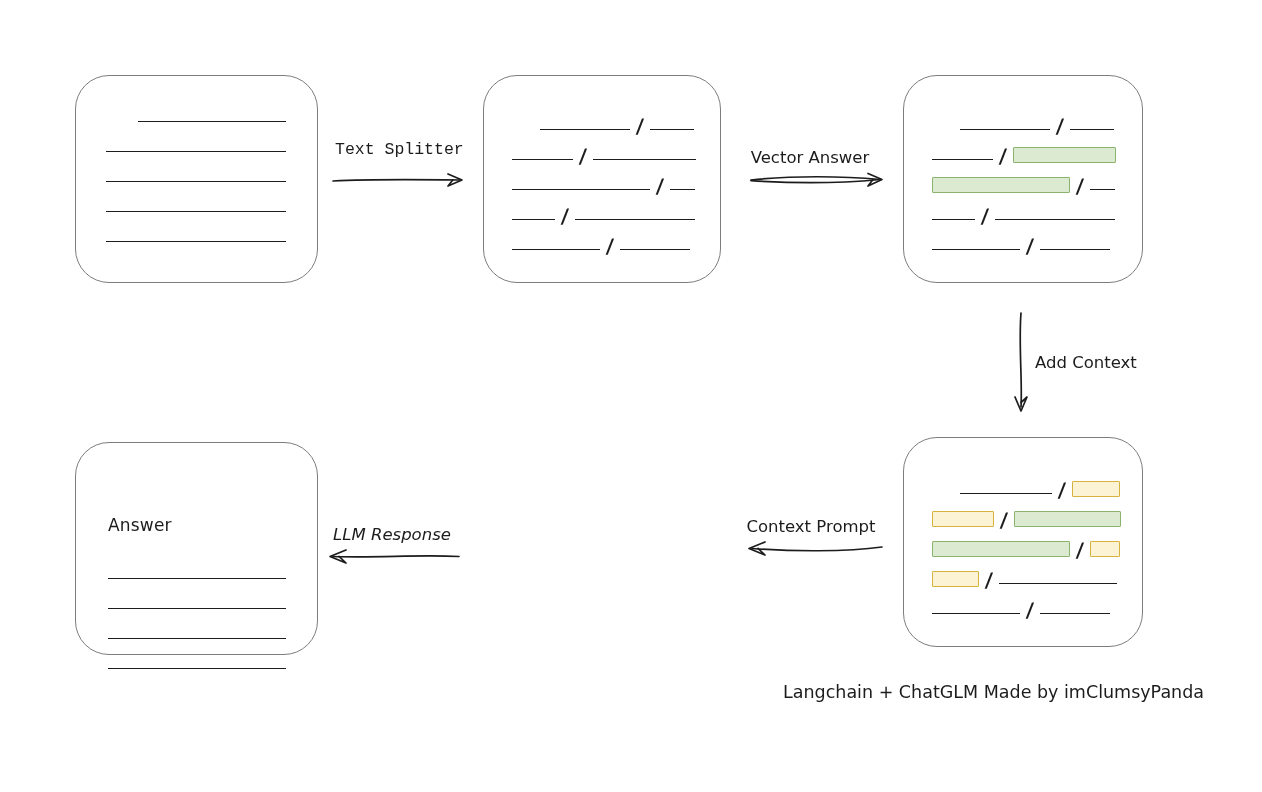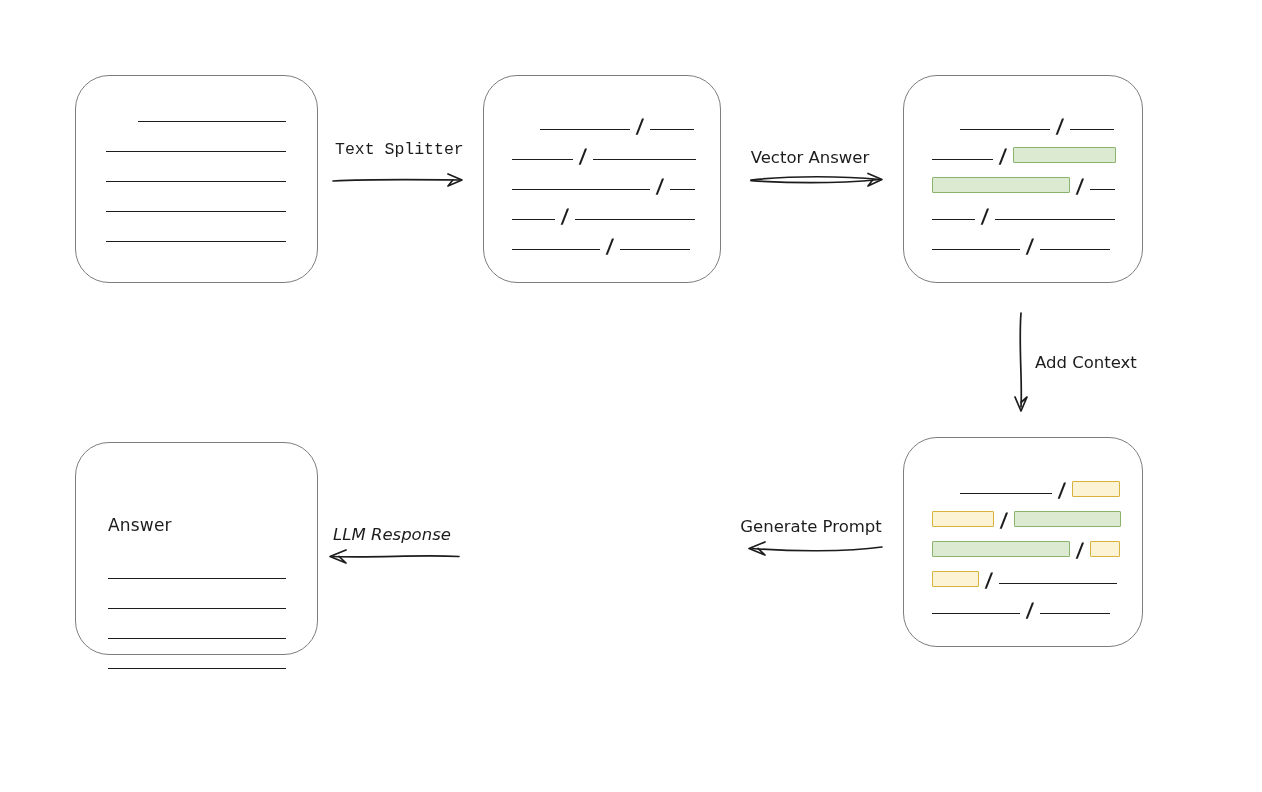--- a/index.html
+++ b/index.html
@@ -185,26 +185,27 @@
     <path d="M3,12.6 C45,15.5 95,15 132,11.5"></path>
     <path d="M120,5.5 L134,11.5 L120,18 L125,11.4"></path>
   </svg>
 
   <div class="arrow-label" style="left:1035px;top:353px;width:110px;text-align:left;">Add Context</div>
   <svg class="arrow" style="left:1008px;top:310px;" width="26" height="108" aria-hidden="true">
     <path d="M13,3 C10.5,35 14.5,70 13,97"></path>
     <path d="M7,87 L13,101 L19,87 L13,92.5"></path>
   </svg>
 
-  <div class="arrow-label" style="left:738px;top:517px;width:146px;">Generate Prompt</div>
+  <div class="arrow-label" style="left:738px;top:517px;width:146px;">Context Prompt</div>
   <svg class="arrow" style="left:736px;top:538px;" width="150" height="22" aria-hidden="true">
     <path d="M146,9 C110,14 55,13.5 16,10.5"></path>
     <path d="M29,4 L13,10.5 L29,17 L22,10.4"></path>
   </svg>
 
   <div class="arrow-label" style="left:328px;top:525px;width:128px;font-style:italic;">LLM Response</div>
   <svg class="arrow" style="left:318px;top:546px;" width="145" height="22" aria-hidden="true">
     <path d="M141,10.5 C100,8.5 60,12 15,10.5"></path>
     <path d="M28,4 L12,10.5 L28,17 L21,10.4"></path>
   </svg>
 
+  <div class="credit">Langchain + ChatGLM Made by imClumsyPanda</div>
 
 </div>
 
 </body></html>

